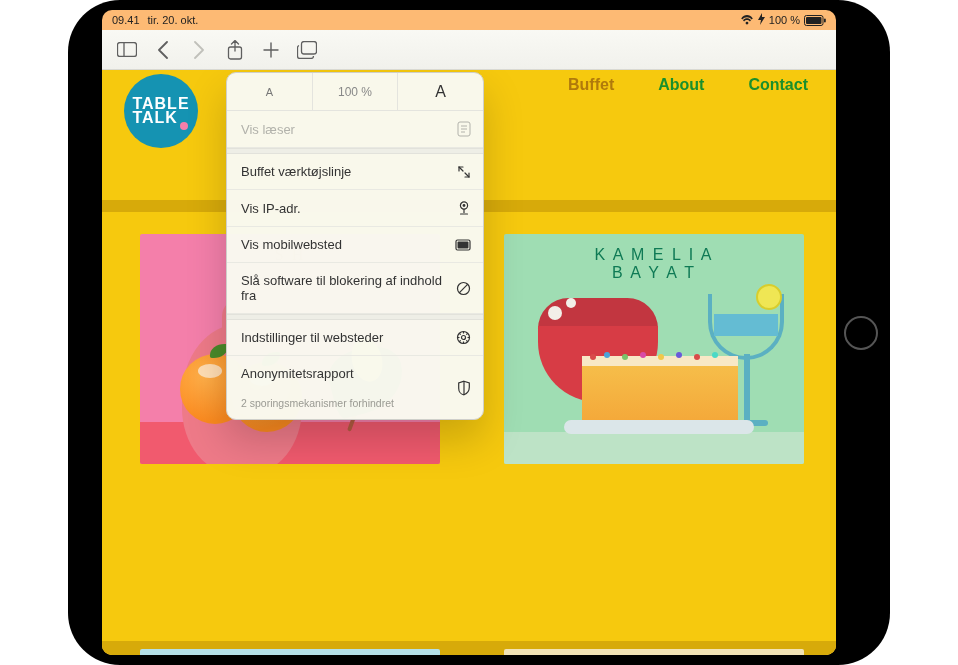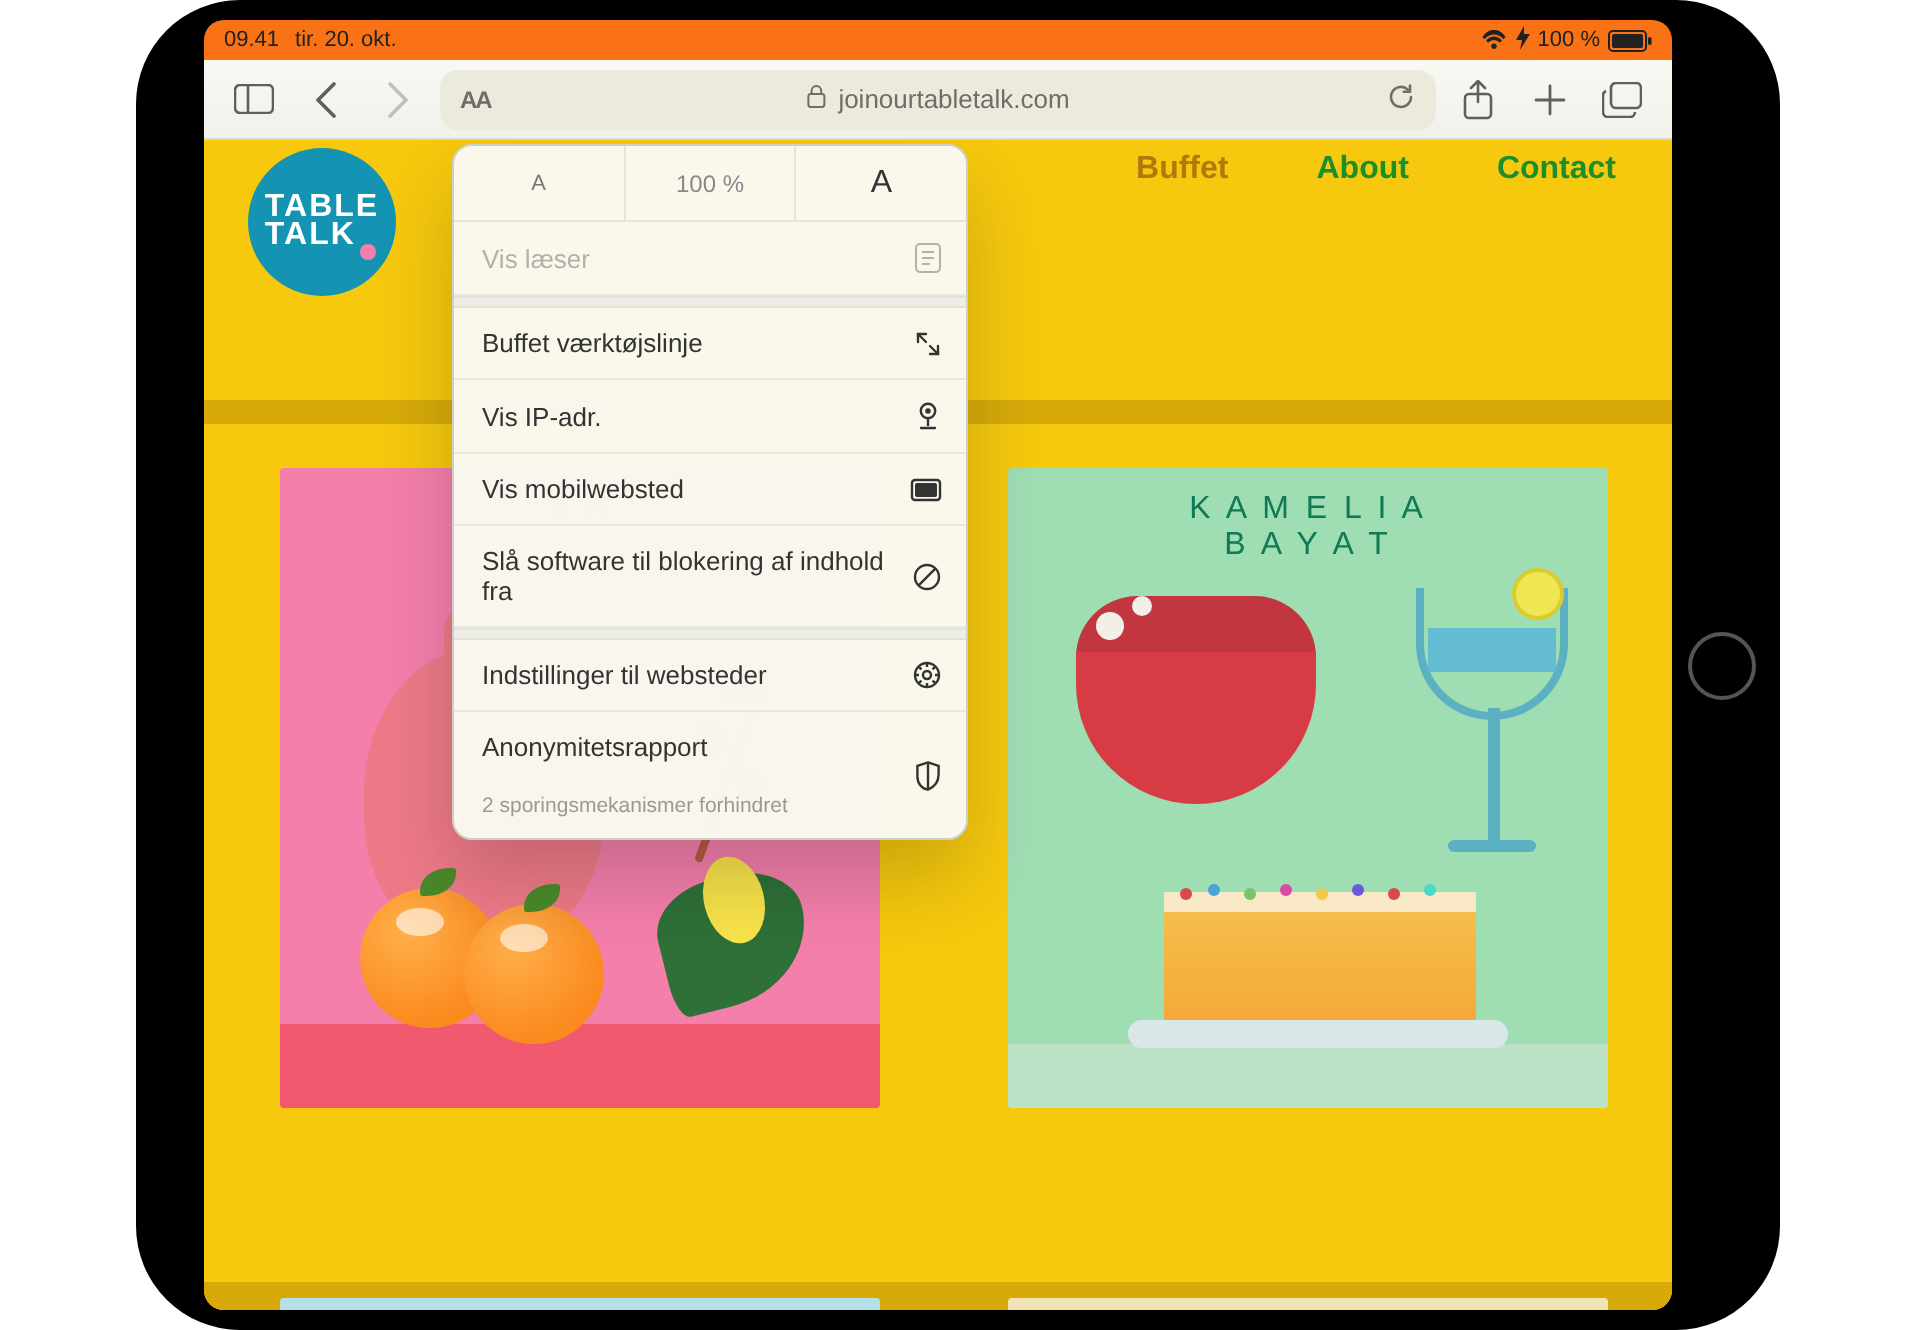--- a/index.html
+++ b/index.html
@@ -9,21 +9,21 @@
   .ipad {
     position: absolute;
     left: 68px; top: 0; width: 822px; height: 665px;
     background: #000;
     border-radius: 52px;
     padding: 10px 24px 10px 24px;
   }
   .screen {
     position: absolute;
     left: 34px; top: 10px; right: 54px; bottom: 10px;
-    background: #f97316;
+    background: #fdba74;
     border-radius: 10px;
     overflow: hidden;
   }
   .home-button {
     position: absolute;
     right: 12px; top: 50%; transform: translateY(-50%);
     width: 34px; height: 34px;
     border: 2px solid #555; border-radius: 50%;
     background: #000;
   }
@@ -75,21 +75,21 @@
     position: absolute; left: 22px; top: 4px; width: 74px; height: 74px;
     background: #1593b2; border-radius: 50%;
     display: flex; align-items: center; justify-content: center;
   }
   .logo-text { color: #fff; font-weight: 700; font-size: 16px; line-height: 14px; letter-spacing: 1px; text-align: left; }
   .logo-dot { position: absolute; width: 8px; height: 8px; border-radius: 50%; background: #f47faa; right: 10px; bottom: 18px; }
 
   .bar-sep { position: absolute; left: 0; right: 0; top: 130px; height: 12px; background: #d7aa0a; }
 
   .card {
-    position: absolute; width: 300px; height: 320px;
+    position: absolute; width: 300px; height: 230px;
     border-radius: 2px; overflow: hidden;
   }
   .card-left { left: 38px; top: 164px; background: #f47faa; }
   .card-right { left: 402px; top: 164px; background: #9fddb3; }
 
   .card-title { position: absolute; width: 100%; top: 12px; text-align: center; font-family: "Comic Sans MS", cursive; font-size: 16px; letter-spacing: 2px; }
   .card-left .card-title { color: #c42b42; }
   .card-right .card-title { color: #0f7a55; }
 
   .bottom-bar { position: absolute; left: 0; right: 0; bottom: 0; height: 14px; background: #d7aa0a; }
@@ -210,38 +210,20 @@
         <svg width="12" height="18" viewBox="0 0 12 18">
             <path d="M10 1L2 9l8 8" fill="none" stroke="currentColor" stroke-width="1.8" stroke-linecap="round" stroke-linejoin="round"></path>
           </svg>
       </div>
       <div class="tbtn disabled">
         <svg width="12" height="18" viewBox="0 0 12 18">
             <path d="M2 1l8 8-8 8" fill="none" stroke="currentColor" stroke-width="1.8" stroke-linecap="round" stroke-linejoin="round"></path>
           </svg>
       </div>
 
-      <div class="address-field">
-        <span class="address-aa">AA</span>
-        <div class="address-center">
-          <span>
-            <svg width="10" height="12" viewBox="0 0 10 12">
-                <rect x="1" y="5" width="8" height="6.5" rx="1.2" fill="none" stroke="currentColor" stroke-width="1"></rect>
-                <path d="M2.6 5V3.4a2.4 2.4 0 014.8 0V5" fill="none" stroke="currentColor" stroke-width="1"></path>
-              </svg>
-          </span>
-          <span>joinourtabletalk.com</span>
-        </div>
-        <span class="address-reload">
-          <svg width="15" height="15" viewBox="0 0 15 15">
-              <path d="M12.5 7.5a5 5 0 11-1.6-3.7" fill="none" stroke="currentColor" stroke-width="1.3" stroke-linecap="round"></path>
-              <path d="M12 1.8v3.1H8.9" fill="none" stroke="currentColor" stroke-width="1.3" stroke-linecap="round" stroke-linejoin="round"></path>
-            </svg>
-        </span>
-      </div>
 
       <div class="tbtn">
         <svg width="16" height="20" viewBox="0 0 16 20">
             <path d="M8 1v10M4.5 4L8 .5 11.5 4" fill="none" stroke="currentColor" stroke-width="1.3" stroke-linecap="round" stroke-linejoin="round"></path>
             <rect x="1.5" y="7" width="13" height="12" rx="2" fill="none" stroke="currentColor" stroke-width="1.3"></rect>
           </svg>
       </div>
       <div class="tbtn">
         <svg width="16" height="16" viewBox="0 0 16 16">
             <path d="M8 1v14M1 8h14" stroke="currentColor" stroke-width="1.4" stroke-linecap="round"></path>

